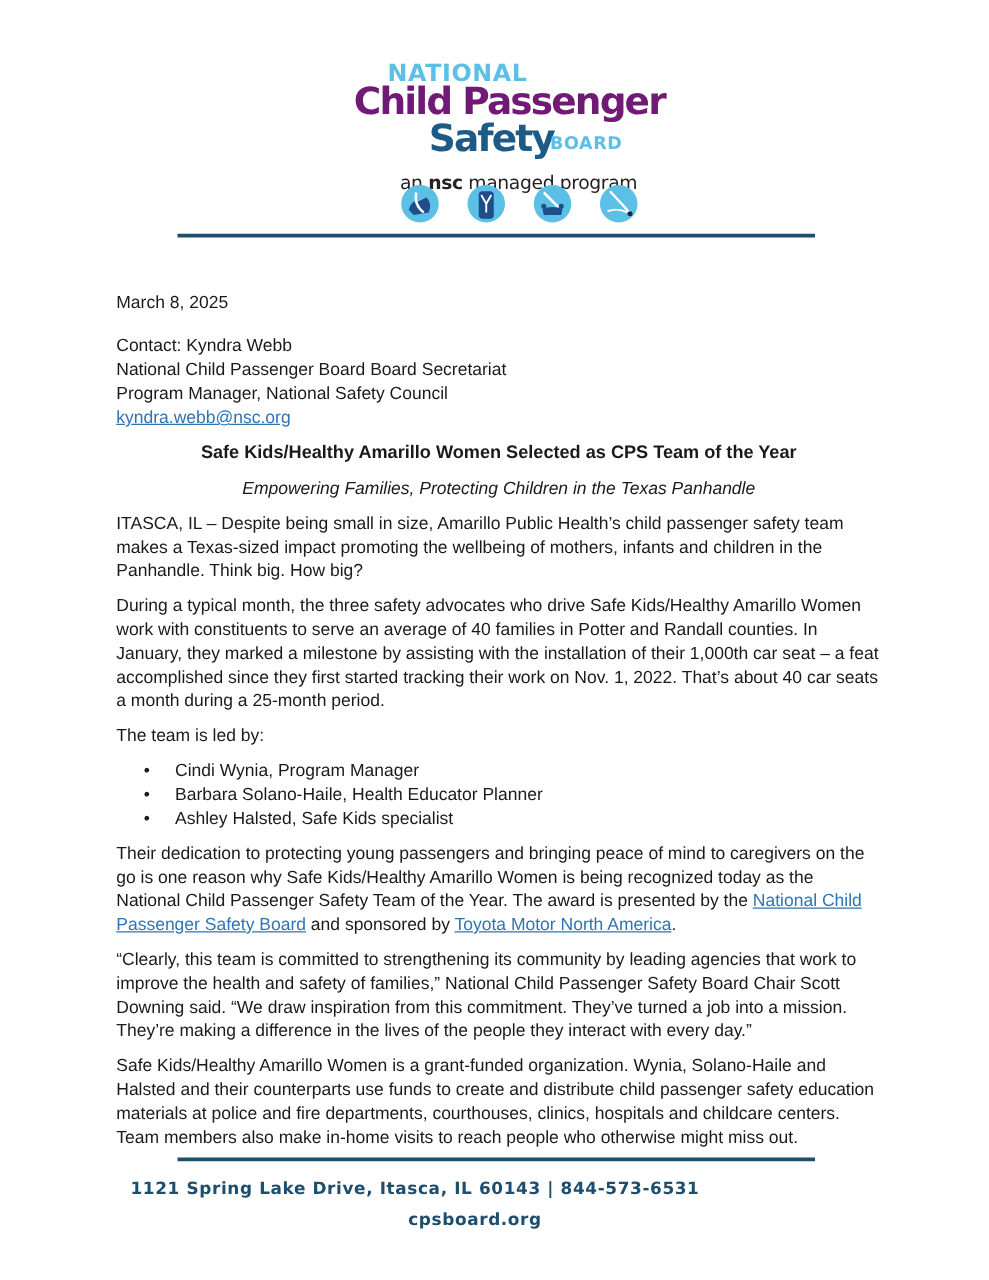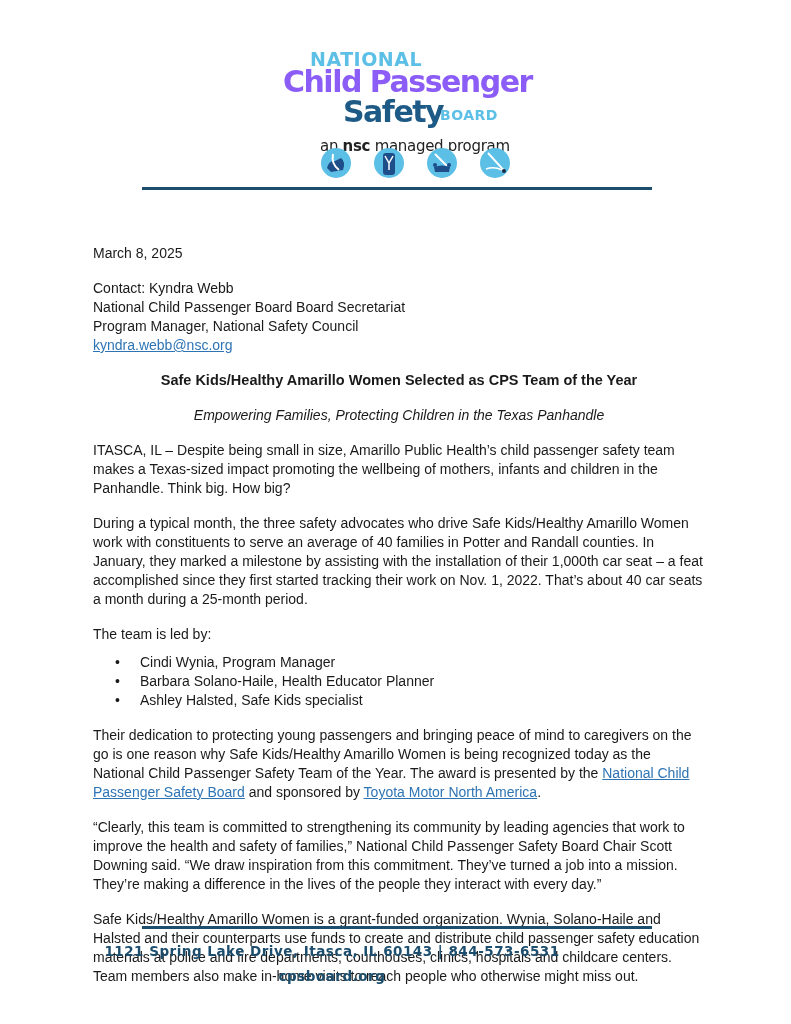--- a/index.html
+++ b/index.html
@@ -2,48 +2,48 @@
 <html><head>
 <meta charset="utf-8">
 <style>
   html, body { margin: 0; padding: 0; background: #ffffff; }
   body { width: 791px; height: 1024px; position: relative; overflow: hidden;
          font-family: "Liberation Sans", sans-serif; color: #1a1a1a; }
   .logo { position: absolute; left: 0; width: 791px; top: 44px; text-align: center; }
   .logo-national { position: absolute; left: 310px; top: 4px; font-family: "DejaVu Sans", sans-serif;
                    font-weight: bold; font-size: 19px; color: #5bbfe6; letter-spacing: 0.5px; }
   .logo-cps { position: absolute; left: 283px; top: 20px; font-family: "DejaVu Sans", sans-serif;
-              font-weight: bold; font-size: 30px; color: #8b5cf6; letter-spacing: -1.5px; white-space: nowrap; }
+              font-weight: bold; font-size: 30px; color: #701a75; letter-spacing: -1.5px; white-space: nowrap; }
   .logo-safety { position: absolute; left: 343px; top: 50px; font-family: "DejaVu Sans", sans-serif;
                  font-weight: bold; font-size: 30px; color: #1d5a86; letter-spacing: -1.5px; }
   .logo-board { position: absolute; left: 440px; top: 63px; font-family: "DejaVu Sans", sans-serif;
                 font-weight: bold; font-size: 14px; color: #5bbfe6; letter-spacing: 0.5px; }
   .logo-tag { position: absolute; left: 320px; top: 93px; font-family: "DejaVu Sans", sans-serif;
               font-size: 15px; color: #222; white-space: nowrap; letter-spacing: -0.3px; }
   .logo-tag b { font-weight: 900; }
   .icons { position: absolute; left: 321px; top: 148px; width: 190px; height: 30px; }
   .icon-circle { position: absolute; top: 0; width: 30px; height: 30px; border-radius: 50%; background: #5bbfe6; overflow: hidden; }
   .rule { position: absolute; left: 142px; width: 510px; height: 3px; background: #1d4e6e; }
   .rule.top { top: 187px; }
   .rule.bottom { top: 926px; }
   .body { position: absolute; left: 93px; top: 228px; width: 612px; font-size: 14px; line-height: 19px; }
-  .body p { margin: 16px 0 9px 0; }
+  .body p { margin: 4px 0 9px 0; }
   .body .date { margin-bottom: 16px; }
   .body .contact { margin-bottom: 10px; }
   .body .contact div { white-space: nowrap; }
   a { color: #2e74b5; text-decoration: underline; }
   .headline { text-align: center; font-weight: bold; font-size: 14.5px; line-height: 19px; margin: 0; }
   .subhead { text-align: center; font-style: italic; font-size: 14px; line-height: 19px; margin: 0 0 10px 0; }
   ul.leaders { list-style: none; margin: 0 0 9px 0; padding: 0; }
   ul.leaders li { position: relative; padding-left: 47px; line-height: 19px; }
   ul.leaders li .bullet { position: absolute; left: 22px; top: 0; }
   .footer { position: absolute; left: 0; width: 664px; text-align: center; color: #1d4e6e;
             font-family: "DejaVu Sans", sans-serif; font-weight: bold; font-size: 13.5px; letter-spacing: 0.5px; }
   .footer.addr { top: 943px; }
-  .footer.web { top: 968px; }
+  .footer.web { top: 968px; padding-left: 48px; }
 </style>
 </head>
 <body>
 
 <div class="logo">
   <div class="logo-national">NATIONAL</div>
   <div class="logo-cps">Child Passenger</div>
   <div class="logo-safety">Safety</div>
   <div class="logo-board">BOARD</div>
   <div class="logo-tag"><span>an </span><b>nsc</b><span> managed program</span></div>

